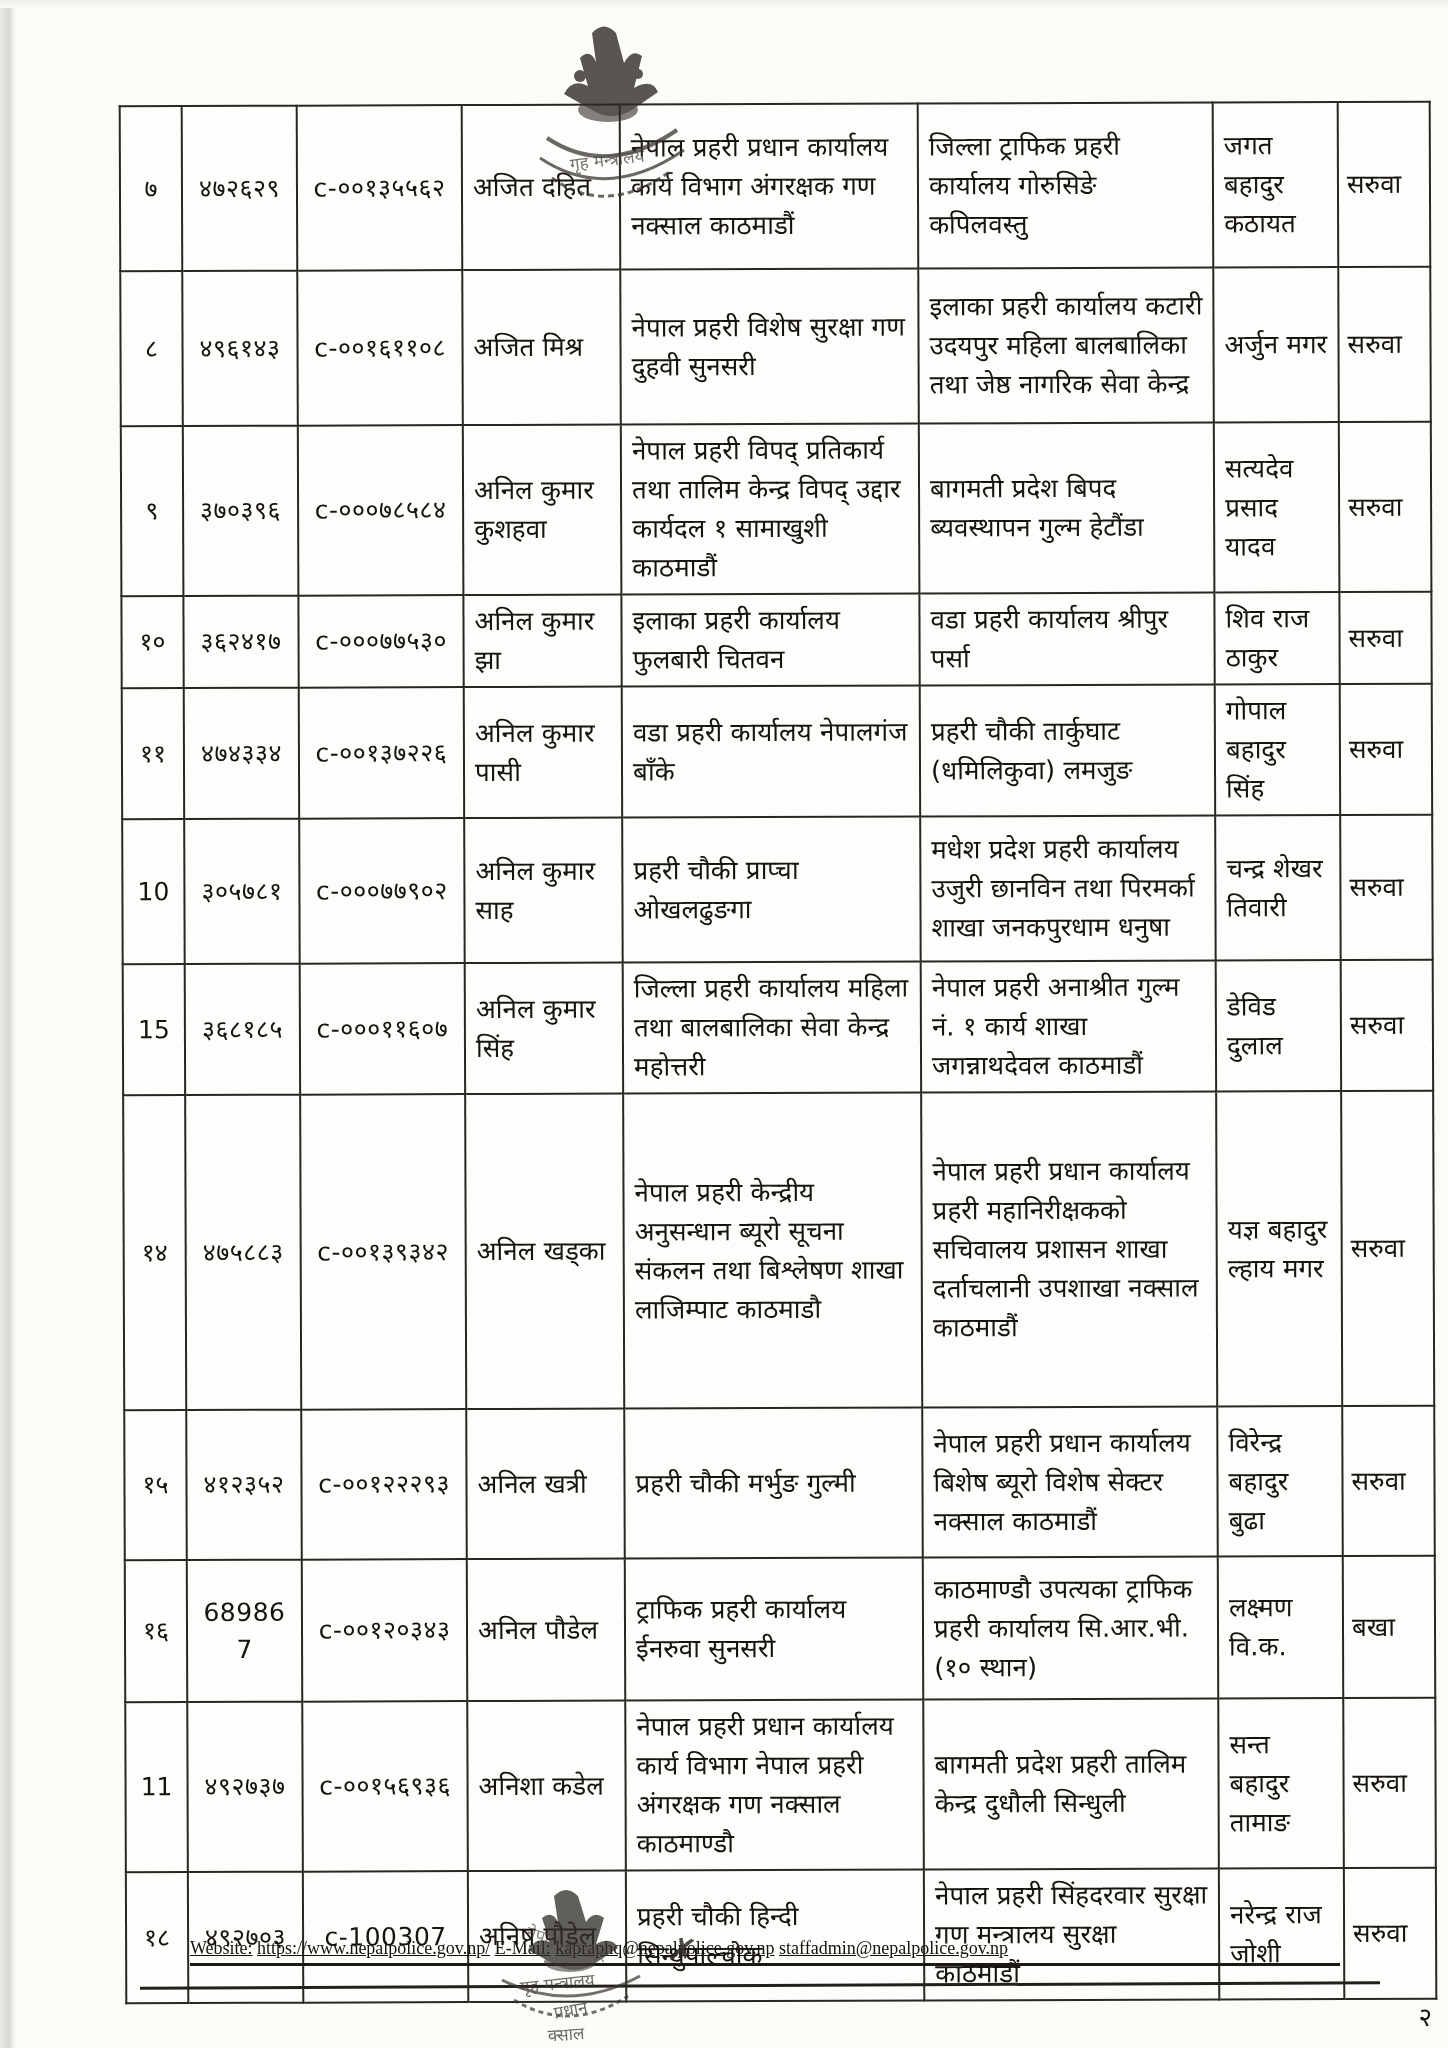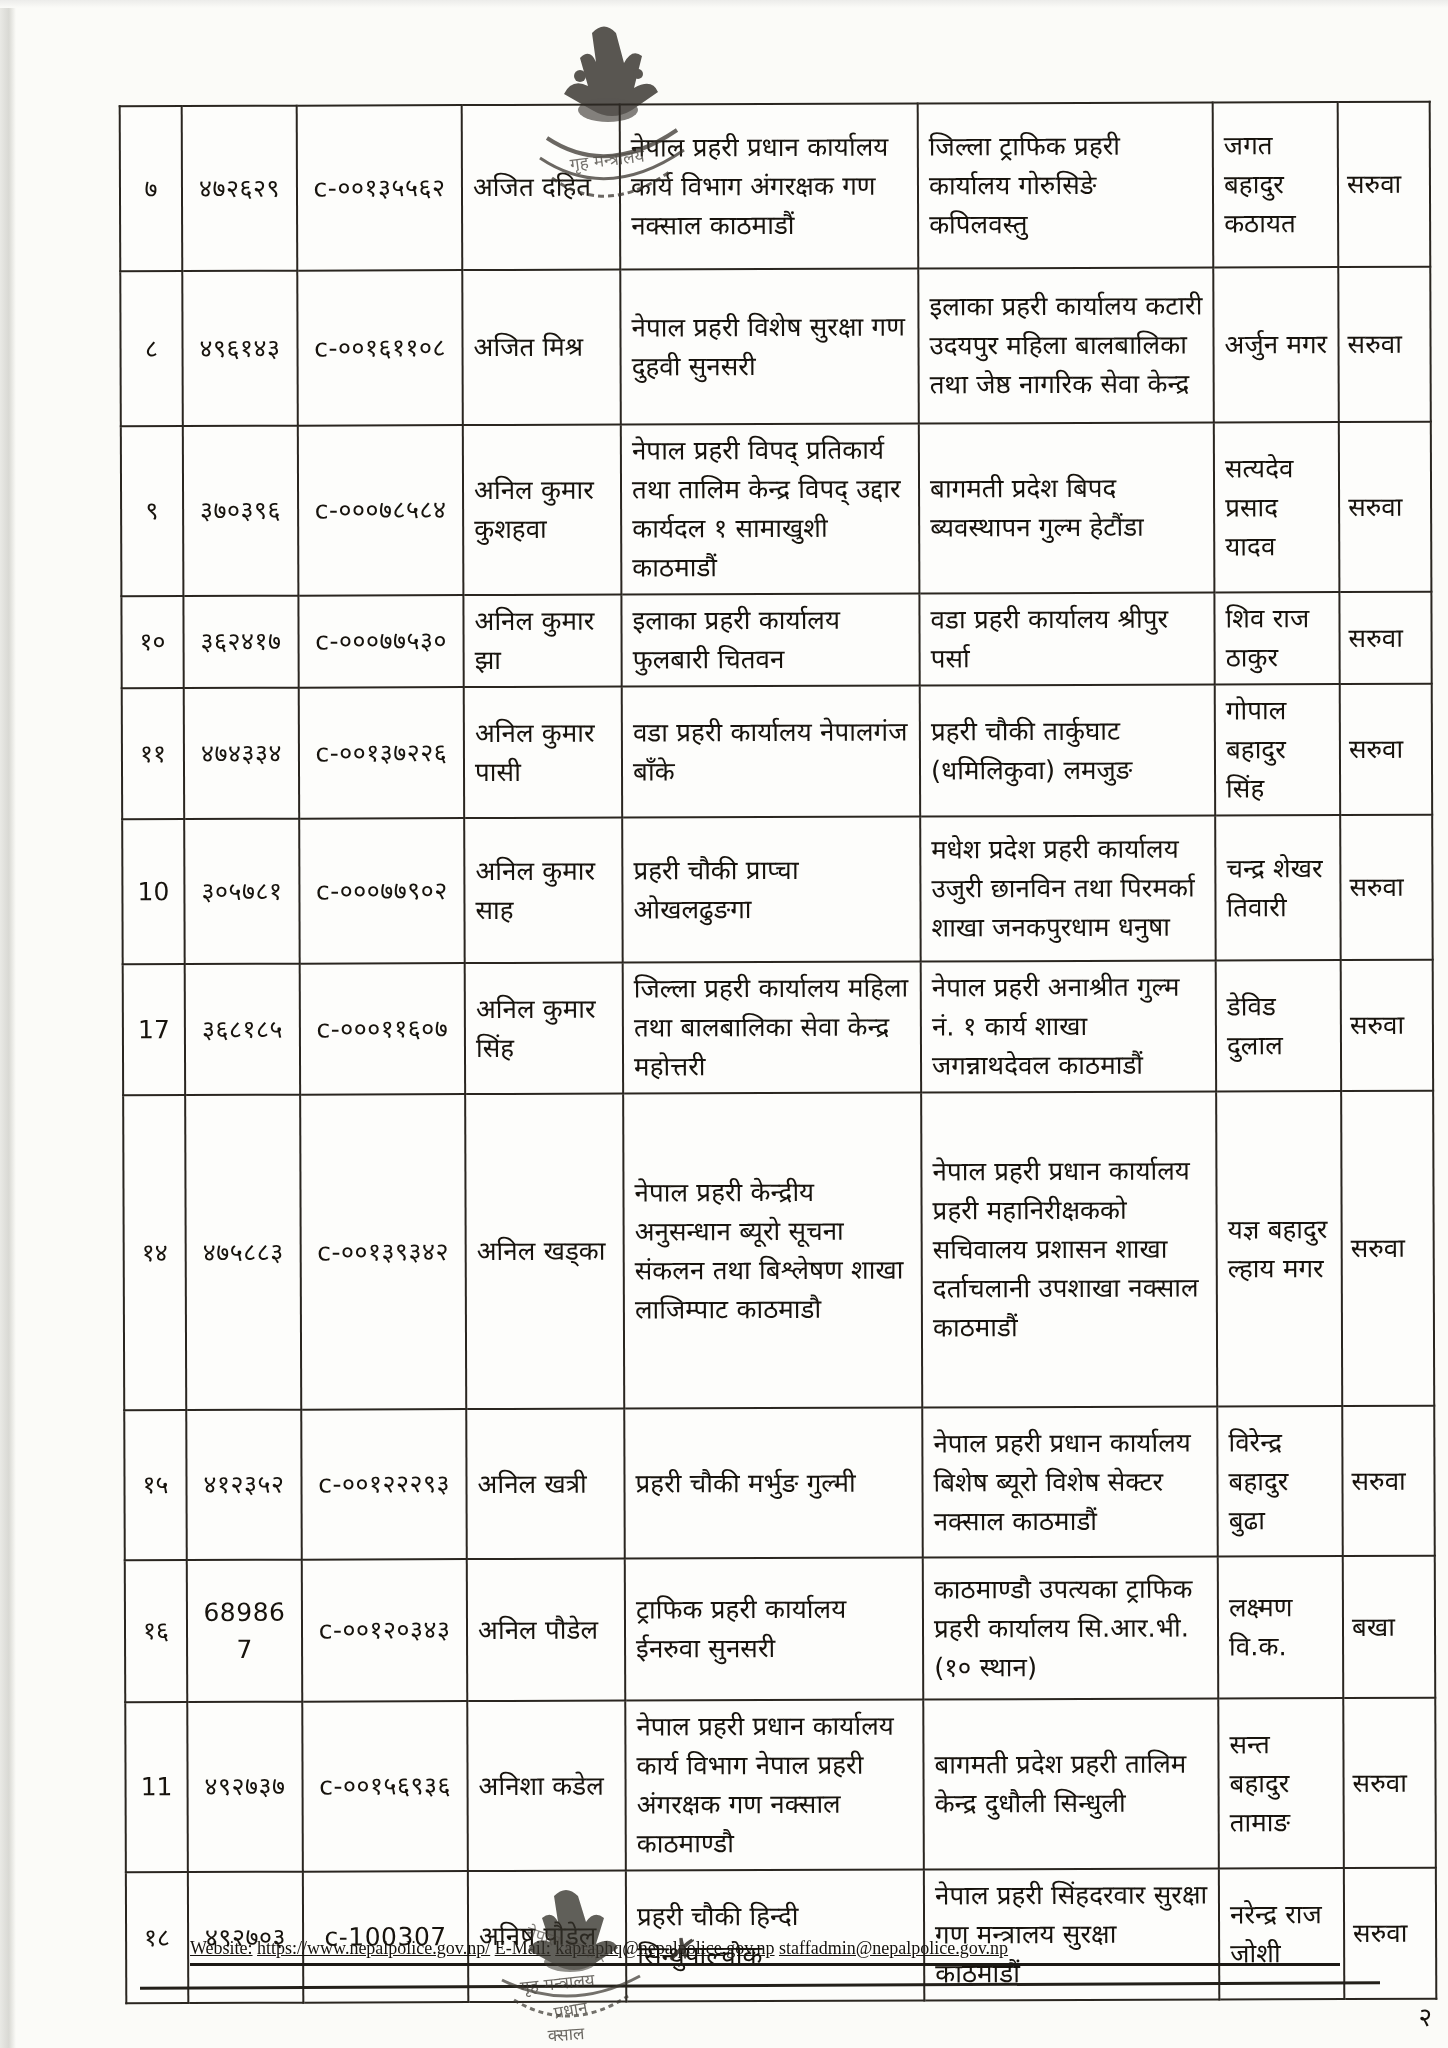--- a/index.html
+++ b/index.html
@@ -129,21 +129,21 @@
       <td class="c-sn">10</td>
       <td class="c-num">३०५७८१</td>
       <td class="c-code">c-०००७७९०२</td>
       <td class="c-name">अनिल कुमार साह</td>
       <td class="c-from">प्रहरी चौकी प्राप्चा ओखलढुङगा</td>
       <td class="c-to">मधेश प्रदेश प्रहरी कार्यालय उजुरी छानविन तथा पिरमर्का शाखा जनकपुरधाम धनुषा</td>
       <td class="c-rec">चन्द्र शेखर तिवारी</td>
       <td class="c-remark">सरुवा</td>
     </tr>
     <tr style="height:120px">
-      <td class="c-sn">17</td>
+      <td class="c-sn">15</td>
       <td class="c-num">३६८१८५</td>
       <td class="c-code">c-०००११६०७</td>
       <td class="c-name">अनिल कुमार सिंह</td>
       <td class="c-from">जिल्ला प्रहरी कार्यालय महिला तथा बालबालिका सेवा केन्द्र महोत्तरी</td>
       <td class="c-to">नेपाल प्रहरी अनाश्रीत गुल्म नं. १ कार्य शाखा जगन्नाथदेवल काठमाडौं</td>
       <td class="c-rec">डेविड दुलाल</td>
       <td class="c-remark">सरुवा</td>
     </tr>
     <tr style="height:315px">
       <td class="c-sn">१४</td>

